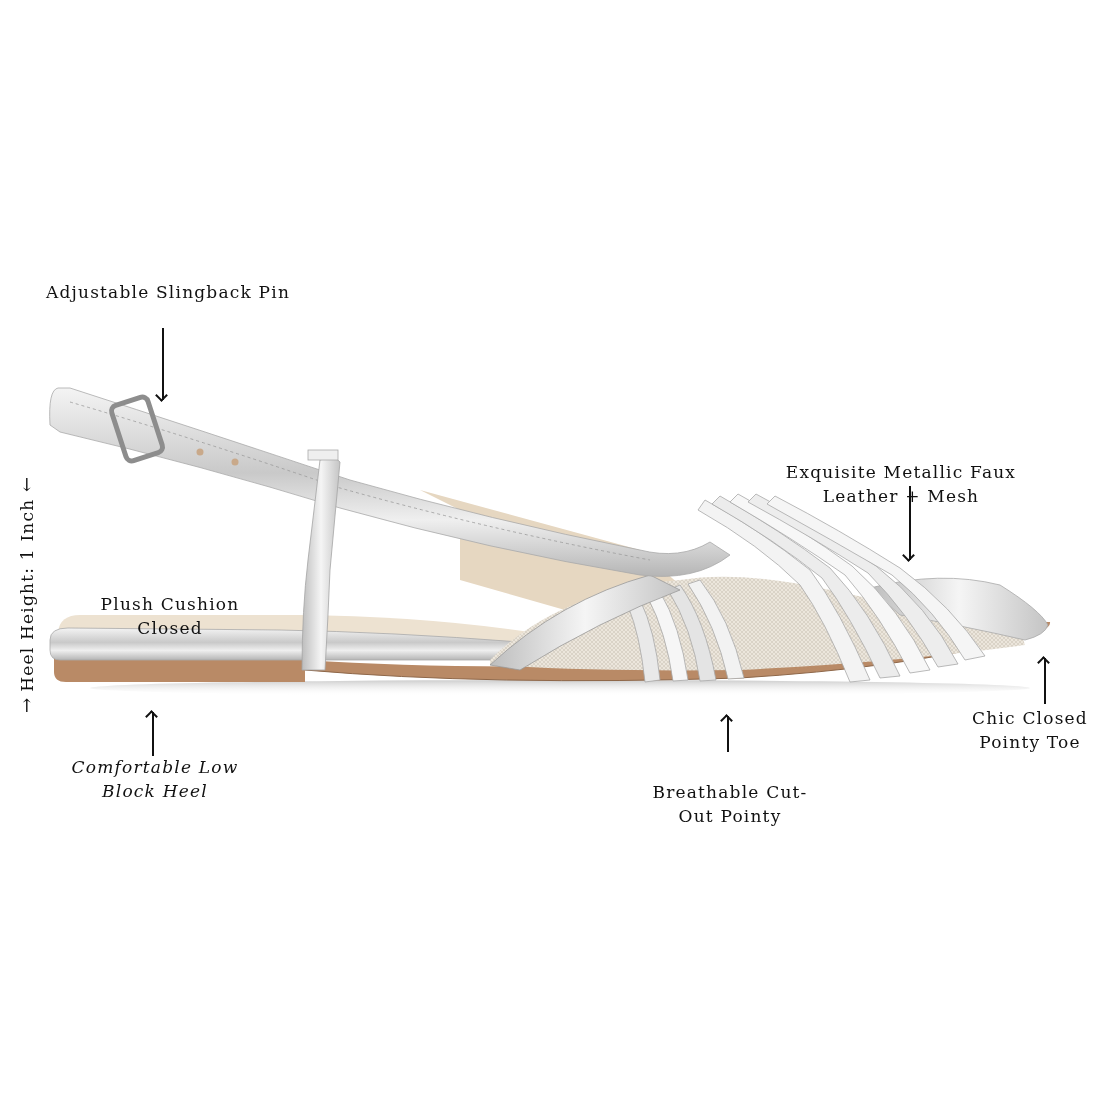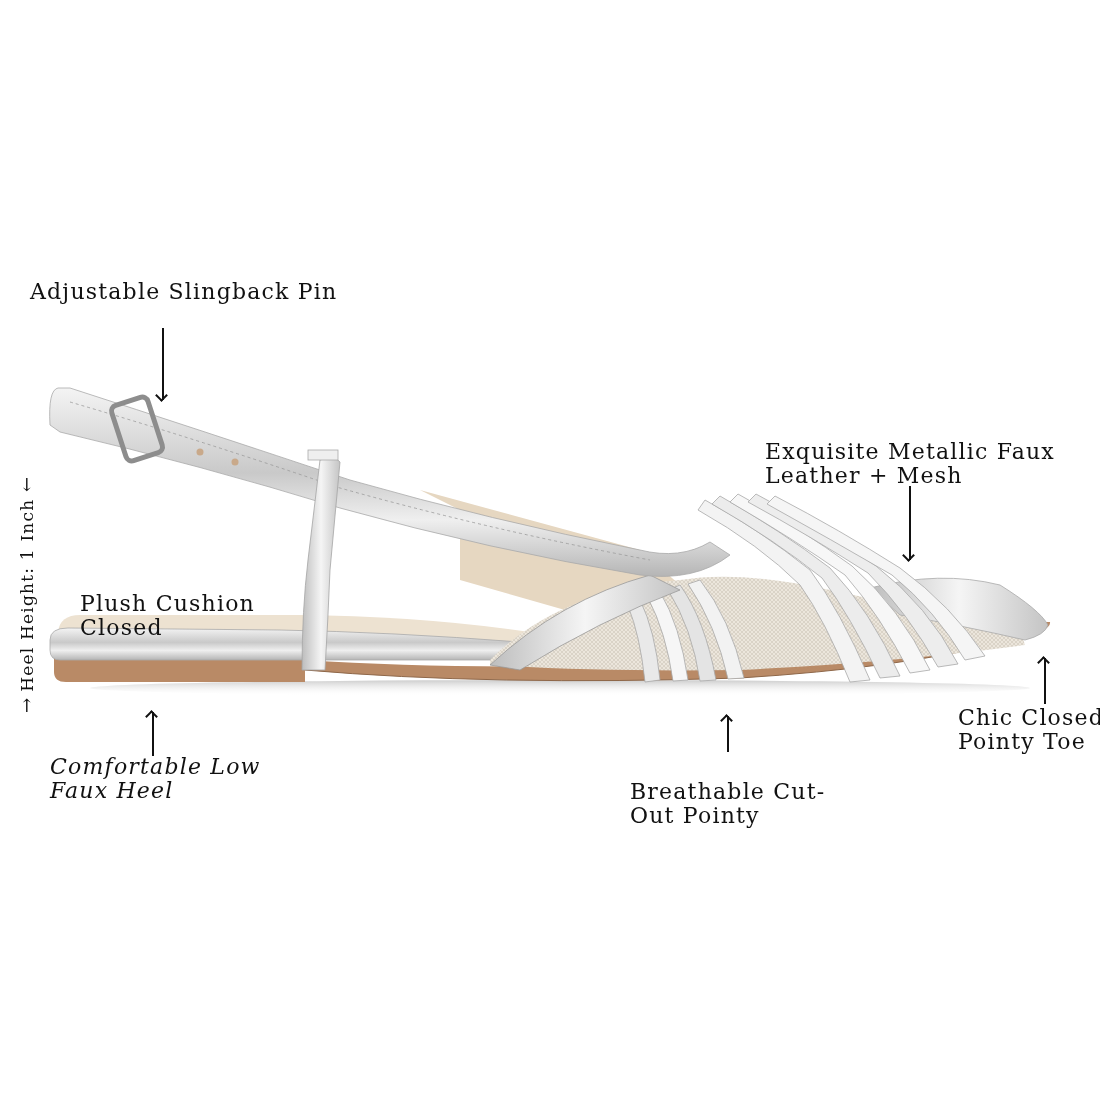--- a/index.html
+++ b/index.html
@@ -1,17 +1,17 @@
 <!DOCTYPE html>
 <html><head>
 <meta charset="utf-8">
 <style>
   html, body { margin: 0; padding: 0; background: #ffffff; }
   body { width: 1100px; height: 1100px; position: relative; overflow: hidden; font-family: "DejaVu Serif", serif; color: #111; }
-  .label { position: absolute; font-size: 22px; line-height: 24px; letter-spacing: 1.2px; color: #111; white-space: nowrap; }
+  .label { position: absolute; text-align: center; font-size: 17px; line-height: 24px; letter-spacing: 1.2px; color: #111; white-space: nowrap; }
   .label span { display: block; }
   .arrow { position: absolute; width: 2px; background: #111; }
   .arrow.down::after, .arrow.up::before { content: ""; position: absolute; left: -5px; width: 9px; height: 9px; border-right: 2px solid #111; border-bottom: 2px solid #111; box-sizing: border-box; }
   .arrow.down::after { bottom: 0; transform: rotate(45deg); }
   .arrow.up::before { top: 0; transform: rotate(-135deg); }
   .vertical-label { position: absolute; left: 12px; top: 452px; width: 262px; height: 30px; transform-origin: 0 0; transform: translate(0, 262px) rotate(-90deg); display: flex; align-items: center; gap: 6px; font-size: 17px; letter-spacing: 1.2px; white-space: nowrap; }
   .vertical-label .v-arrow { font-size: 18px; }
   #shoe { position: absolute; left: 40px; top: 370px; width: 1040px; height: 330px; }
 </style>
 </head>
@@ -78,35 +78,35 @@
 
   <path d="M280 90 Q295 85 300 92 L290 200 Q288 250 285 300 L262 300 Q262 240 268 190 Z" fill="url(#silverH)" stroke="#a5a5a5" stroke-width="0.8"></path>
   <rect x="268" y="80" width="30" height="10" fill="#efefef" stroke="#aaa" stroke-width="0.8"></rect>
 </svg>
 
 <div class="label" style="left:30px; top:280px; width:276px;">
   <span>Adjustable Slingback Pin</span>
 </div>
 <div class="arrow down" style="left:162px; top:328px; height:72px;"></div>
 
-<div class="label" style="left:765px; top:440px; width:272px;">
+<div class="label" style="left:765px; top:460px; width:272px;">
   <span>Exquisite Metallic Faux</span>
   <span>Leather + Mesh</span>
 </div>
 <div class="arrow down" style="left:909px; top:486px; height:74px;"></div>
 
 <div class="label" style="left:80px; top:550px; width:180px;margin-top:42px;">
   <span>Plush Cushion</span>
   <span>Closed</span>
 </div>
 
 <div class="arrow up" style="left:152px; top:712px; height:44px;"></div>
 <div class="label" style="left:50px; top:755px; width:210px;font-style:italic;">
   <span>Comfortable Low</span>
-  <span>Faux Heel</span>
+  <span>Block Heel</span>
 </div>
 
 <div class="arrow up" style="left:727px; top:716px; height:36px;"></div>
 <div class="label" style="left:630px; top:755px; width:200px;margin-top:25px;">
   <span>Breathable Cut-</span>
   <span>Out Pointy</span>
 </div>
 
 <div class="arrow up" style="left:1044px; top:658px; height:46px;"></div>
 <div class="label" style="left:958px; top:706px; width:144px;">

